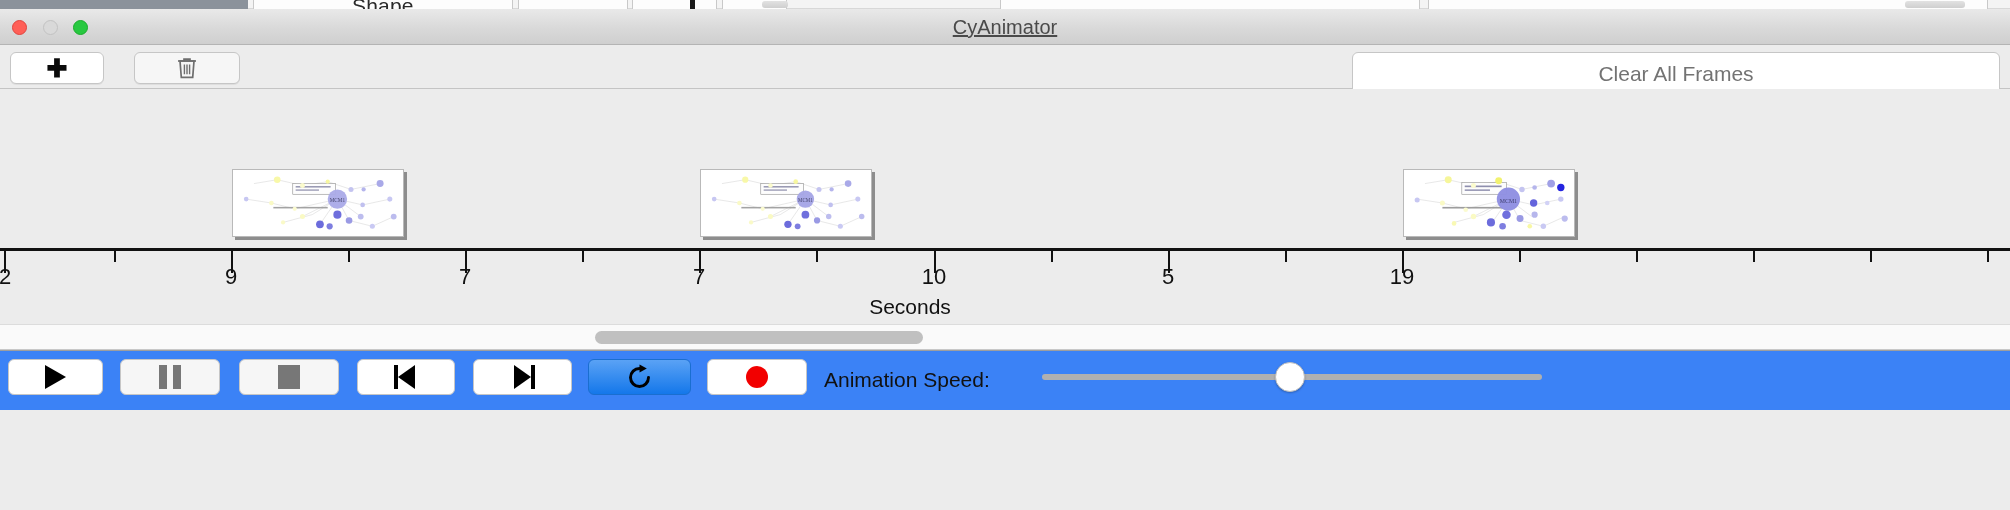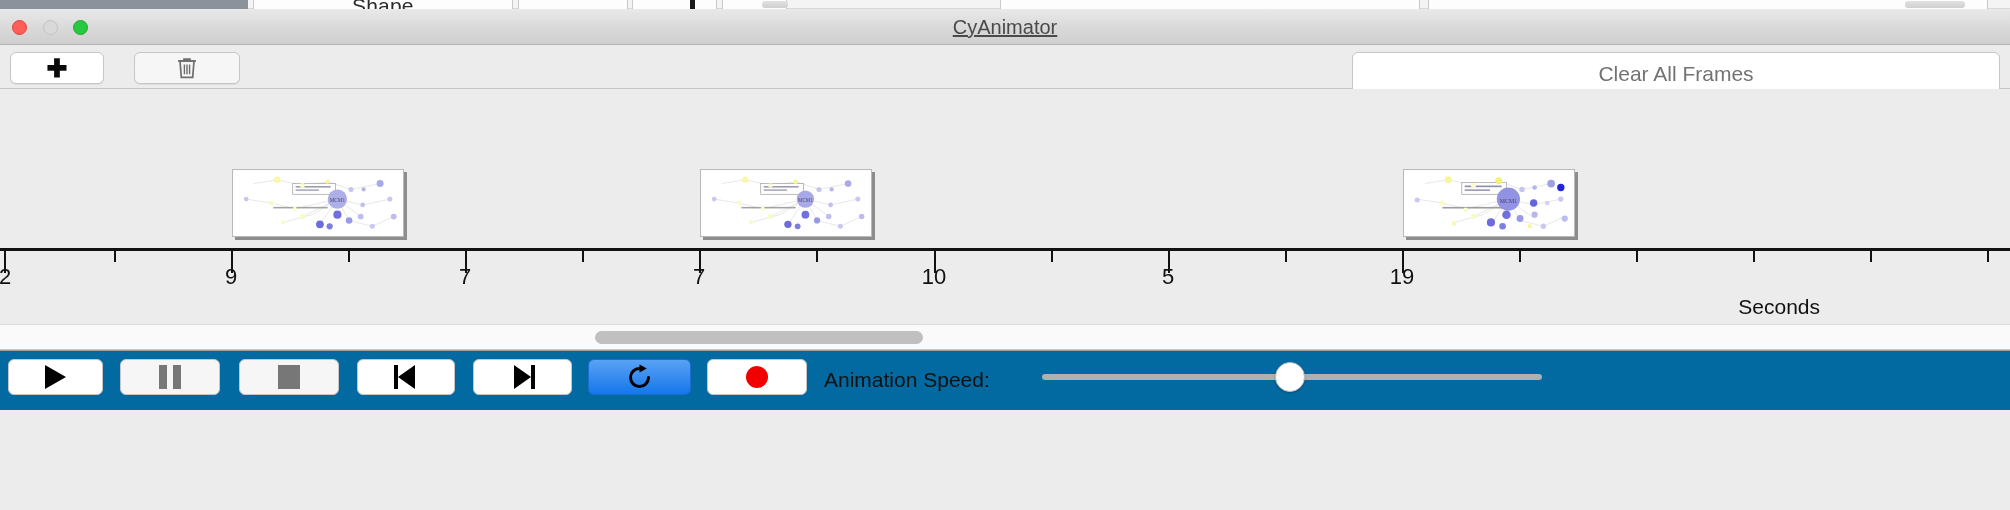--- a/index.html
+++ b/index.html
@@ -74,38 +74,38 @@
   
   .axis-line { position: absolute; left: 0; top: 159px; width: 2010px; height: 3px; background: #111; }
   .tick { position: absolute; top: 162px; width: 2px; background: #111; }
   .tick.major { height: 22px; }
   .tick.minor { height: 11px; }
   .tick-label {
     position: absolute; top: 175px; font-size: 22px; color: #111;
     transform: translateX(-50%); white-space: nowrap;
   }
   .axis-title {
-    position: absolute; top: 206px; left: 0; width: 1820px; text-align: right;
+    position: absolute; top: 206px; left: 0; width: 1820px; text-align: center;
     font-size: 21px; color: #111;
   }
 
   
   .hscroll-track {
     position: absolute; left: 0; top: 324px; width: 2010px; height: 26px;
     background: #fafafa; border-top: 1px solid #dcdcdc; border-bottom: 1px solid #c8c8c8;
   }
   .hscroll-thumb {
     position: absolute; left: 595px; top: 6px; width: 328px; height: 13px;
     background: #c0c0c0; border-radius: 7px; cursor: grab;
   }
 
   
   .controls {
     position: absolute; left: 0; top: 350px; width: 2010px; height: 60px;
-    background: #0369a1; border-top: 1px solid #9e9e9e;
+    background: #3b82f6; border-top: 1px solid #9e9e9e;
   }
   .cbtn {
     position: absolute; top: 8px; height: 36px;
     border: 1px solid #c6c6c6; border-radius: 6px; background: #ffffff;
     display: flex; align-items: center; justify-content: center; cursor: pointer;
   }
   .cbtn.dim { background: #f6f6f6; }
   .cbtn.blue {
     background: linear-gradient(#5aa2f5, #1477ea);
     border: 1px solid #1a6ed0;

